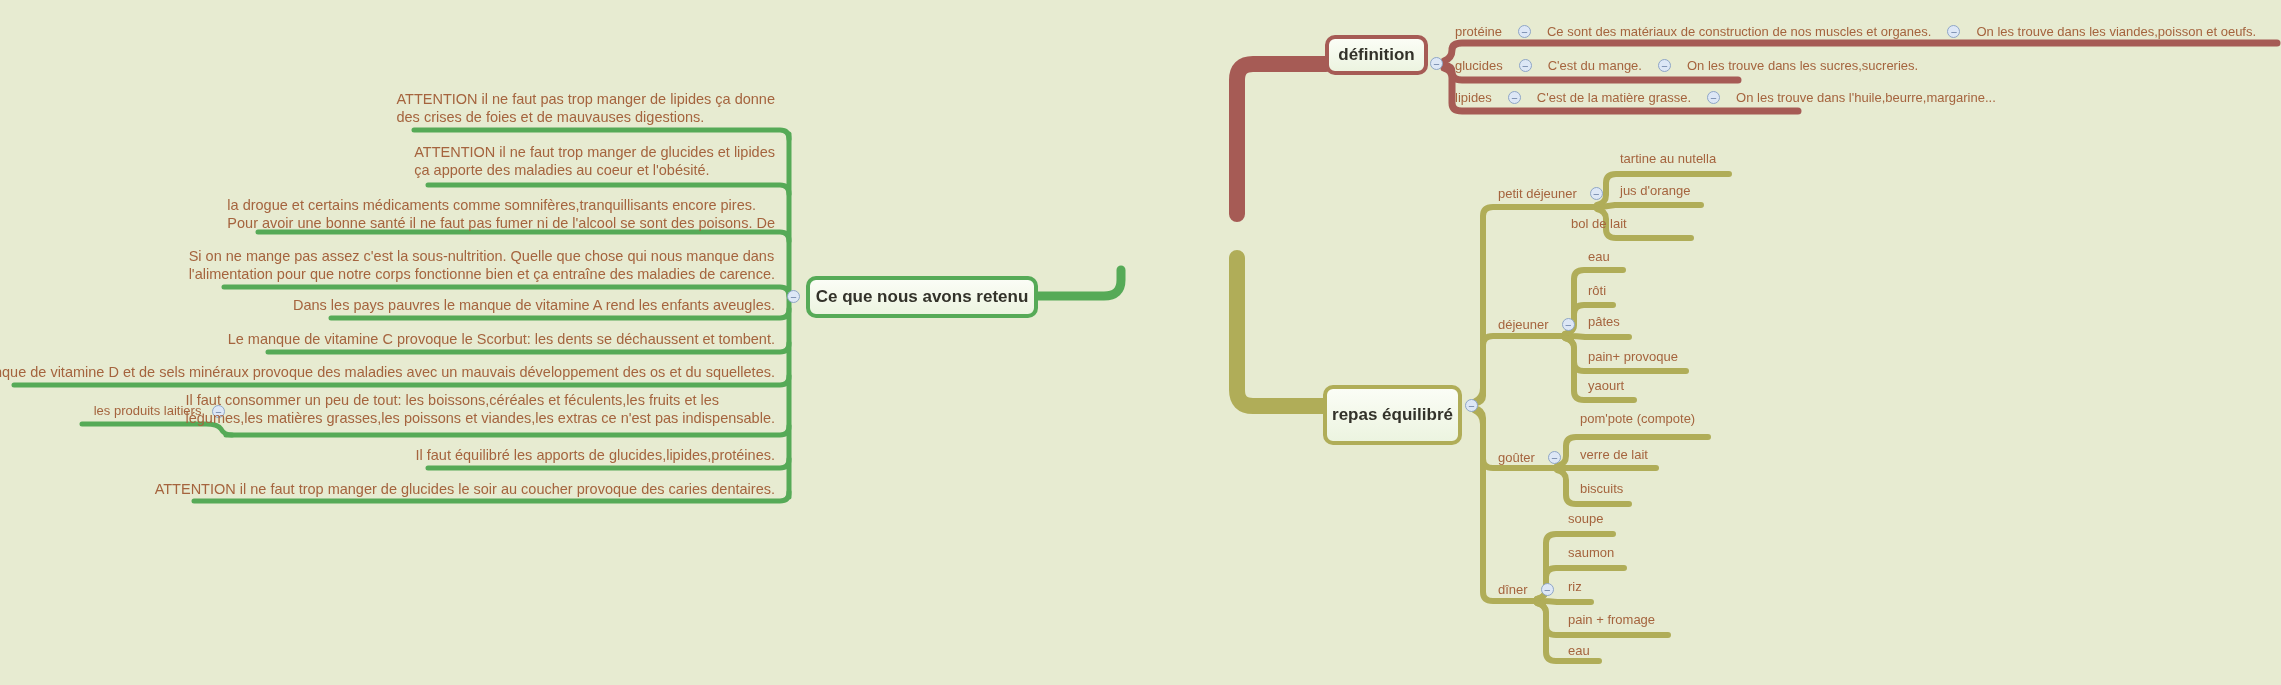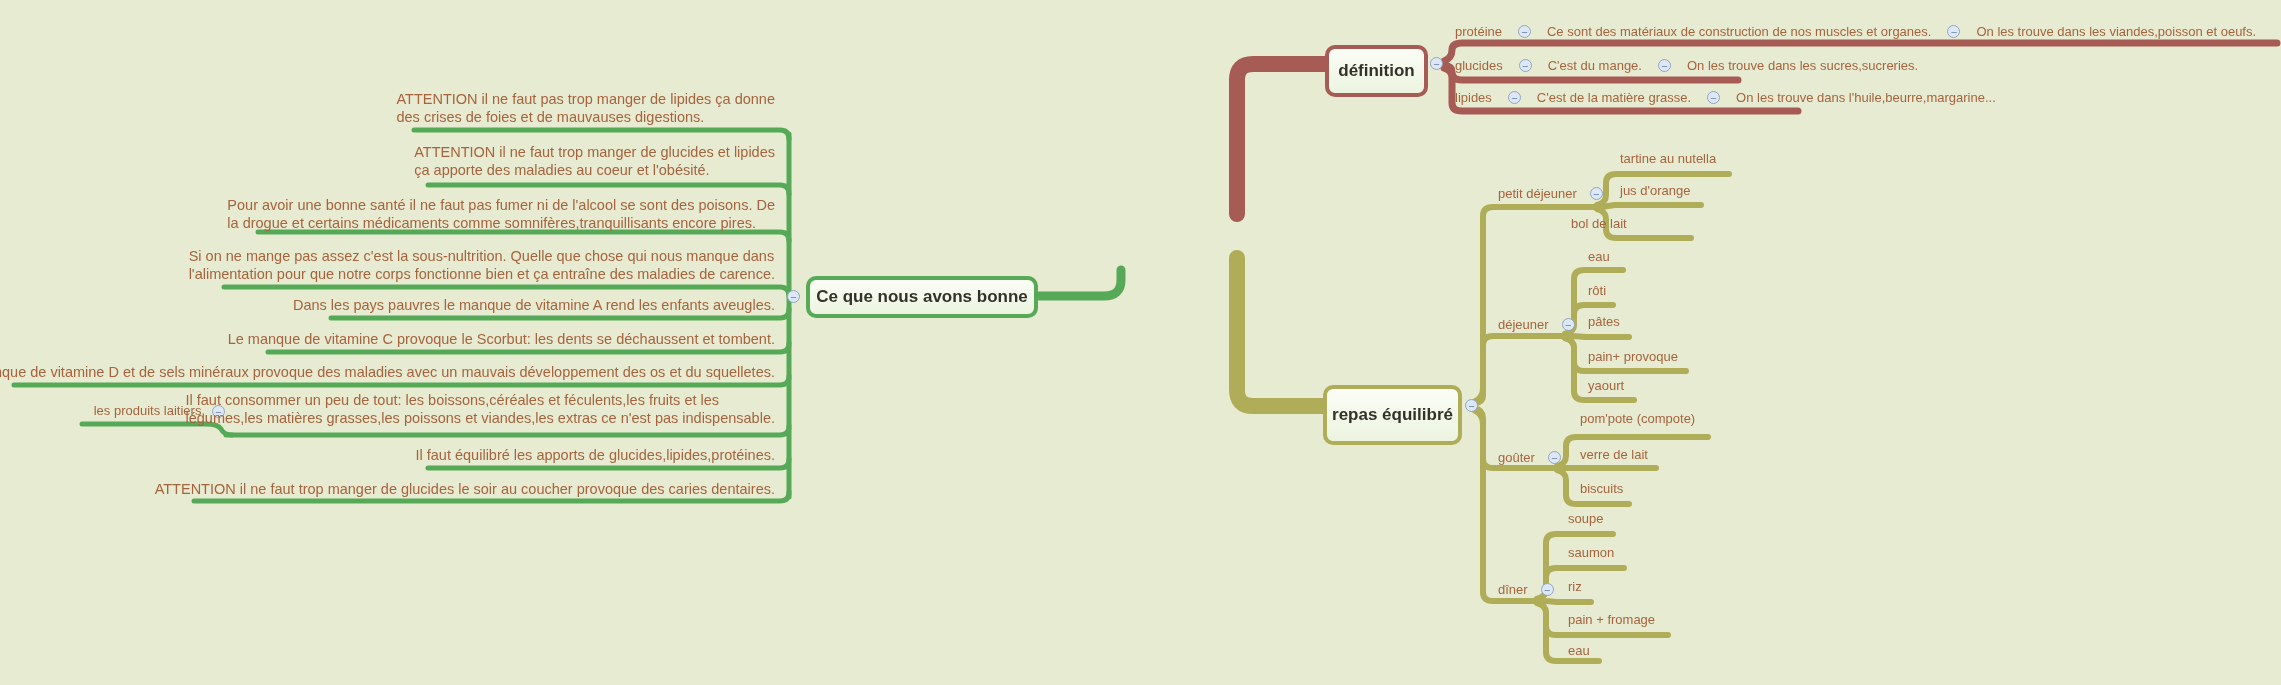--- a/index.html
+++ b/index.html
@@ -11,21 +11,21 @@
   .root-node{position:absolute;left:1098px;top:191px;width:224px;height:88px;border-radius:50%;
     border:6px solid #7b7b78;background:linear-gradient(180deg,#ffd28c 0%,#f8a943 55%,#f49b26 100%);
     display:flex;align-items:center;justify-content:center;font-size:24px;font-weight:bold;
     color:#4a4335;box-sizing:border-box;box-shadow:2px 3px 4px rgba(0,0,0,0.15);}
 
   
   .node-box{position:absolute;box-sizing:border-box;border-radius:10px;
     background:linear-gradient(180deg,#fbfdf6,#ecf4e0);display:flex;align-items:center;
     justify-content:center;font-weight:bold;font-size:17px;color:#33322a;}
   .box-retenu{left:806px;top:276px;width:232px;height:42px;border:4px solid #56aa57;}
-  .box-definition{left:1325px;top:45px;width:103px;height:52px;border:4px solid #a65b55;}
+  .box-definition{left:1325px;top:35px;width:103px;height:40px;border:4px solid #a65b55;}
   .box-repas{left:1323px;top:385px;width:139px;height:60px;border:4px solid #b0ad58;}
 
   .brown{color:#a5643e;font-size:13px;white-space:nowrap;}
 
   
   .l-item{position:absolute;right:1506px;text-align:left;color:#a5643e;font-size:14.5px;
           line-height:18px;white-space:nowrap;}
   .l1{top:90px}.l2{top:143px}.l3{top:196px}.l4{top:247px}.l5{top:296px}
   .l6{top:330px}.l7{top:363px}.l8{top:391px}.l9{top:446px}.l10{top:480px}
   .lpl{position:absolute;right:2076px;top:403px;padding-left:48px;}
@@ -109,40 +109,40 @@
       <path d="M 1474 410 Q 1483 414 1483 424 V 592 Q 1483 601 1493 601 H 1541"></path>
       <path d="M 1537 599 Q 1546 597 1546 589 V 543 Q 1546 534 1556 534 H 1613"></path>
       <path d="M 1537 599 Q 1546 597 1546 589 V 577 Q 1546 568 1556 568 H 1624"></path>
       <path d="M 1541 601 Q 1549 601 1557 602 H 1591"></path>
       <path d="M 1537 603 Q 1546 605 1546 613 V 626 Q 1546 635 1556 635 H 1668"></path>
       <path d="M 1537 603 Q 1546 605 1546 613 V 652 Q 1546 661 1556 661 H 1599"></path>
     </g>
   </svg>
 
 
-  <div class="node-box box-retenu">Ce que nous avons bonne</div>
+  <div class="node-box box-retenu">Ce que nous avons retenu</div>
   <div class="node-box box-definition">définition</div>
   <div class="node-box box-repas">repas équilibré</div>
 
   <span class="collapse ic-abs ic-retenu">−</span>
   <span class="collapse ic-abs ic-lpl">−</span>
   <span class="collapse ic-abs ic-def">−</span>
   <span class="collapse ic-abs ic-repas">−</span>
 
   <div class="l-item l1">
     <div>ATTENTION il ne faut pas trop manger de lipides ça donne</div>
     <div>des crises de foies et de mauvauses digestions.</div>
   </div>
   <div class="l-item l2">
     <div>ATTENTION il ne faut trop manger de glucides et lipides</div>
     <div>ça apporte des maladies au coeur et l'obésité.</div>
   </div>
   <div class="l-item l3">
+    <div>la drogue et certains médicaments comme somnifères,tranquillisants encore pires.</div>
     <div>Pour avoir une bonne santé il ne faut pas fumer ni de l'alcool se sont des poisons. De</div>
-    <div>la drogue et certains médicaments comme somnifères,tranquillisants encore pires.</div>
   </div>
   <div class="l-item l4">
     <div>Si on ne mange pas assez c'est la sous-nultrition. Quelle que chose qui nous manque dans</div>
     <div>l'alimentation pour que notre corps fonctionne bien et ça entraîne des maladies de carence.</div>
   </div>
   <div class="l-item l5">
     <div>Dans les pays pauvres le manque de vitamine A rend les enfants aveugles.</div>
   </div>
   <div class="l-item l6">
     <div>Le manque de vitamine C provoque le Scorbut: les dents se déchaussent et tombent.</div>

